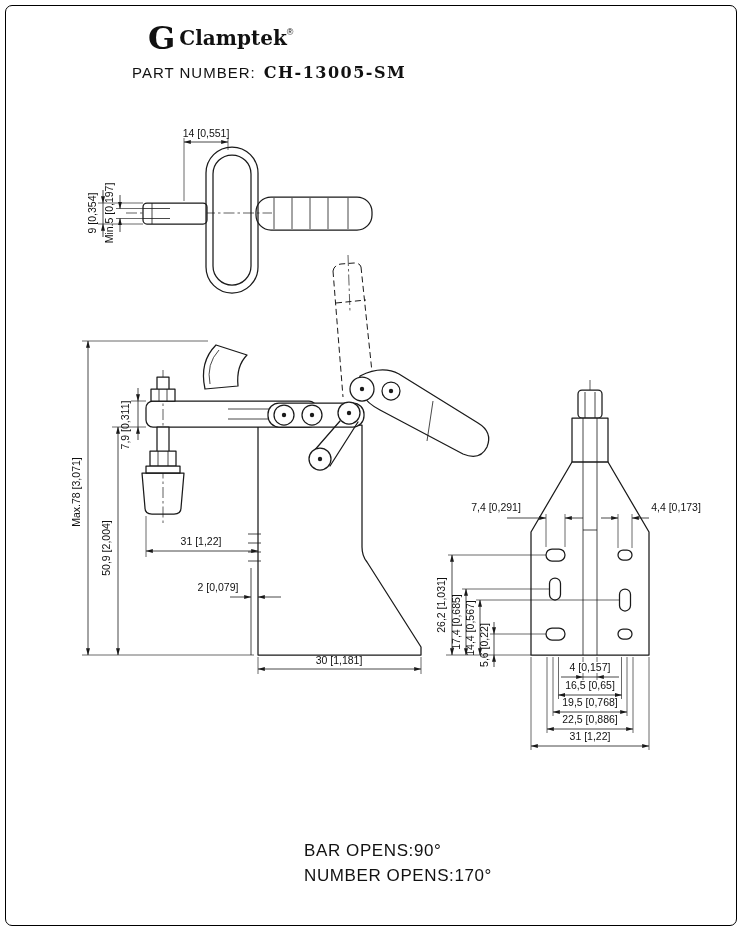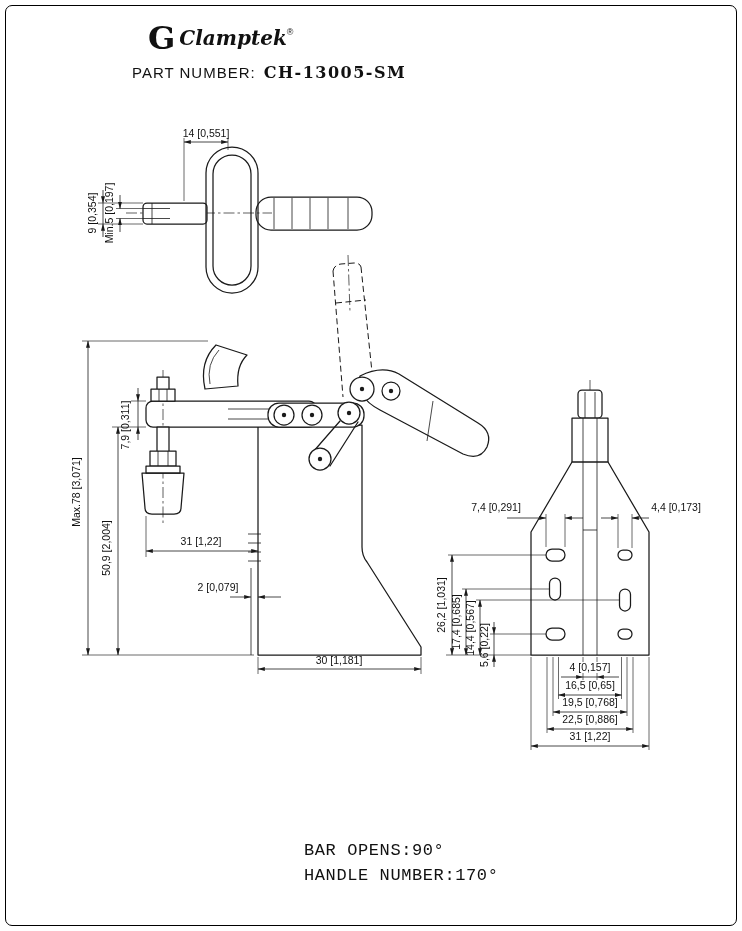--- a/index.html
+++ b/index.html
@@ -6,26 +6,26 @@
   .page {
     position:relative; width:742px; height:931px; background:#ffffff;
     font-family:"Liberation Sans", sans-serif; color:#111; overflow:hidden;
   }
   .frame {
     position:absolute; left:5px; top:5px; right:5px; bottom:5px;
     border:1.6px solid #000; border-radius:7px; pointer-events:none;
   }
   .logo { position:absolute; left:148px; top:22px; white-space:nowrap; }
   .logo .gmark { font-family:"DejaVu Serif", serif; font-weight:bold; font-size:32px; line-height:32px; vertical-align:-4px; }
-  .logo .lname { font-family:"DejaVu Serif", serif; font-weight:bold; font-style:italic; font-size:20px; margin-left:4px; }
+  .logo .lname { font-family:"DejaVu Serif", serif; font-weight:bold; font-size:20px; margin-left:4px; }
   .logo .reg { font-size:9px; vertical-align:10px; }
   .partline { position:absolute; left:100px; top:63px; white-space:nowrap; }
   .partline .plabel { font-size:15px; letter-spacing:1px;margin-left:32px; }
   .partline .pvalue { font-size:16px; font-weight:bold; letter-spacing:1.5px; margin-left:8px; font-family:"DejaVu Serif", serif; }
-  .notes { position:absolute; left:304px; top:838px; font-size:17px; line-height:25px; letter-spacing:0.6px;font-family:Liberation Mono, monospace; }
+  .notes { position:absolute; left:304px; top:838px; font-size:17px; line-height:25px; letter-spacing:0.6px; }
   svg.draw { position:absolute; left:0; top:0; }
   
   .obj  { stroke:#1a1a1a; stroke-width:1.25; fill:none; stroke-linejoin:round; stroke-linecap:round; }
   .objf { stroke:#1a1a1a; stroke-width:1.25; fill:#ffffff; stroke-linejoin:round; }
   .thin { stroke:#1a1a1a; stroke-width:0.8; fill:none; }
   .dash { stroke:#1a1a1a; stroke-width:1; fill:none; stroke-dasharray:6 3.5; }
   .cl   { stroke:#1a1a1a; stroke-width:0.7; fill:none; stroke-dasharray:11 3 2.5 3; }
   .ext  { stroke:#1a1a1a; stroke-width:0.65; fill:none; }
   .dim  { stroke:#1a1a1a; stroke-width:0.8; fill:none; }
   text.d { font-family:"Liberation Sans", sans-serif; font-size:10.5px; fill:#111; }
@@ -283,15 +283,15 @@
       <text class="d" x="590" y="723" text-anchor="middle">22,5 [0,886]</text>
 
       <line class="dim" x1="531" y1="746" x2="649" y2="746" marker-start="url(#arr)" marker-end="url(#arr)"></line>
       <rect class="wbg" x="566" y="731" width="48" height="11"></rect>
       <text class="d" x="590" y="740" text-anchor="middle">31 [1,22]</text>
     </g>
   </svg>
 
   <div class="notes">
     <div>BAR OPENS:90°</div>
-    <div>HANDLE NUMBER:170°</div>
+    <div>NUMBER OPENS:170°</div>
   </div>
 </div>
 
 </body></html>

